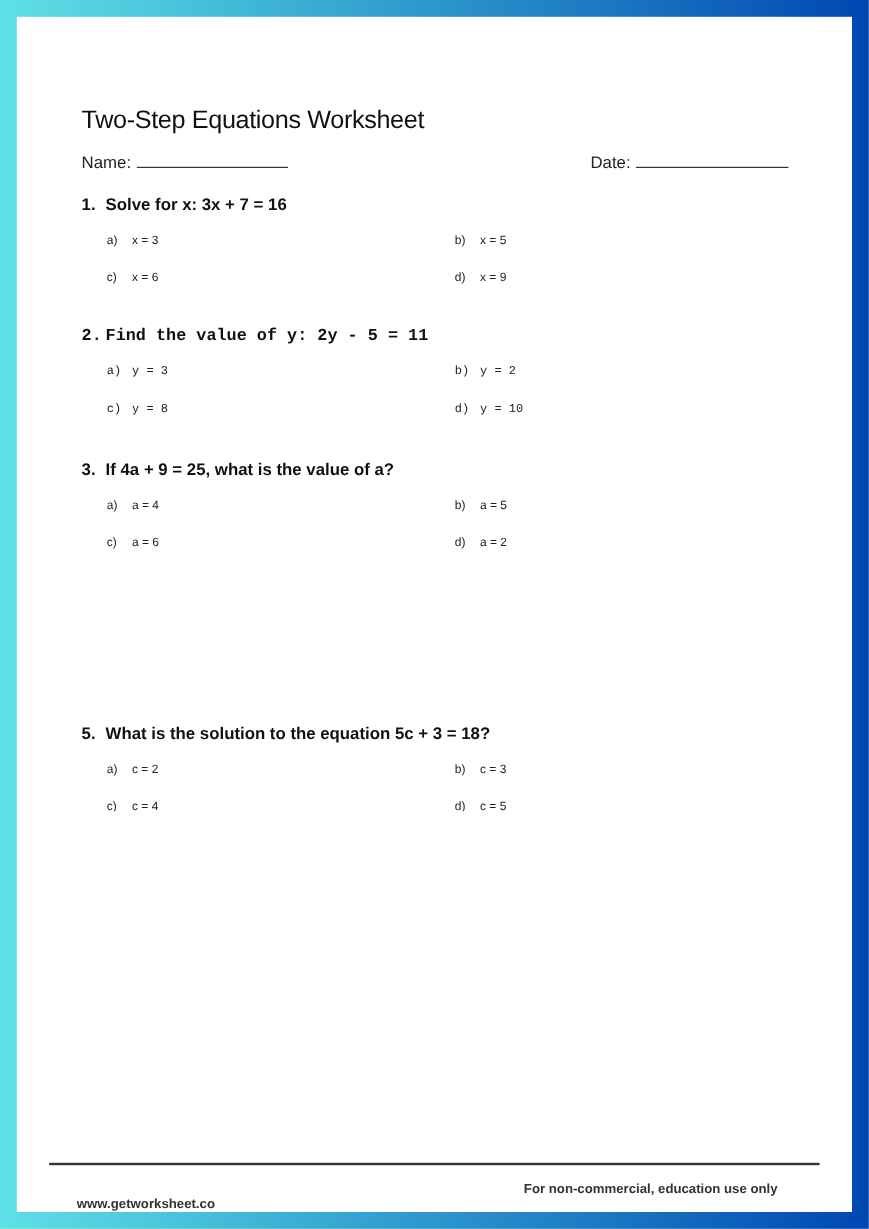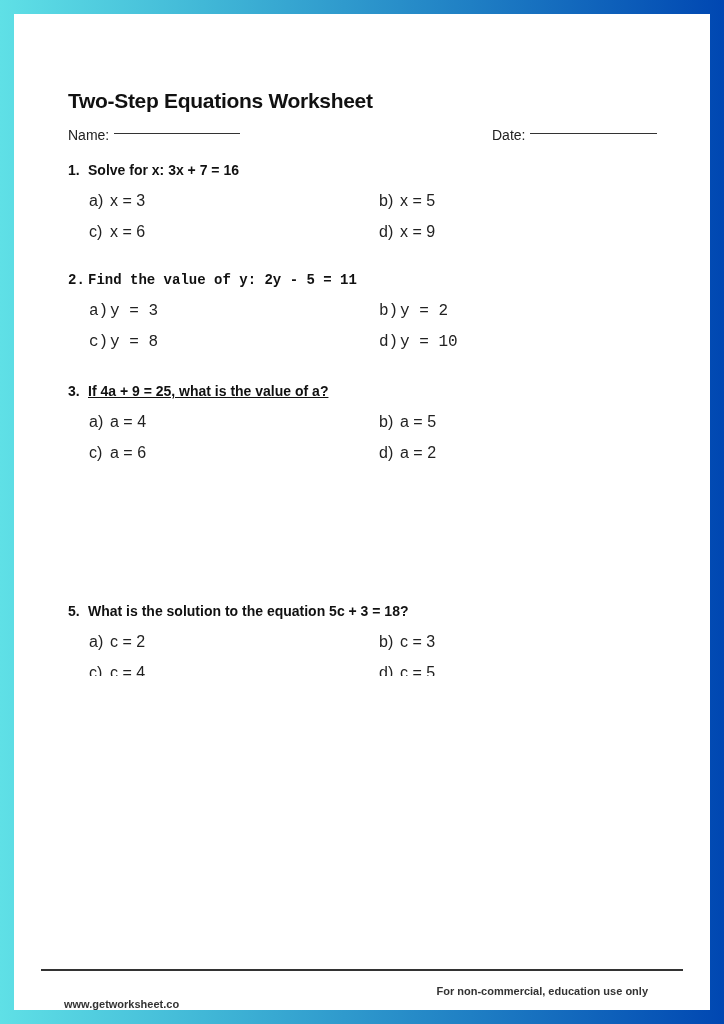--- a/index.html
+++ b/index.html
@@ -13,31 +13,31 @@
     .page {
       position: absolute;
       left: 14px; top: 14px;
       width: 696px; height: 996px;
       background: #ffffff;
     }
     .title {
       position: absolute;
       left: 54px; top: 75px;
       font-size: 21px;
-      font-weight: bold;
+      font-weight: normal;
       letter-spacing: -0.3px;
       color: #111;
     }
     .field {
       position: absolute;
       top: 113px;
       font-size: 14px;
       color: #222;
       display: flex;
-      align-items: center;
+      align-items: flex-end;
     }
     .field .line {
       display: inline-block;
       height: 1px;
       background: #333;
       margin-left: 5px;
       margin-bottom: 3px;
     }
     .field-name { left: 54px; }
     .field-name .line { width: 126px; }
@@ -58,21 +58,21 @@
     .q-text {
       font-size: 14px;
       font-weight: bold;
       color: #111;
       height: 20px;
       line-height: 20px;
     }
     .q-num { display: inline-block; width: 20px; }
     .opt {
       position: absolute;
-      font-size: 16px;
+      font-size: 10px;
       color: #222;
       line-height: 20px;
     }
     .opt .letter { display: inline-block; width: 21px; }
     .opt.col-left { left: 21px; }
     .opt.col-right { left: 311px; }
     .opt.row-1 { top: 31px; }
     .opt.row-2 { top: 62px; }
 
     .footer-line {
@@ -126,21 +126,21 @@
     <div class="question" style="top:256px;font-family:Liberation Mono, monospace;">
       <div class="q-text">
         <span class="q-num">2.</span><span>Find the value of y: 2y - 5 = 11</span>
       </div>
       <div class="opt col-left row-1"><span class="letter">a)</span><span>y = 3</span></div>
       <div class="opt col-right row-1"><span class="letter">b)</span><span>y = 2</span></div>
       <div class="opt col-left row-2"><span class="letter">c)</span><span>y = 8</span></div>
       <div class="opt col-right row-2"><span class="letter">d)</span><span>y = 10</span></div>
     </div>
 
-    <div class="question" style="top:367px;text-decoration:underline;">
+    <div class="question" style="top:367px;">
       <div class="q-text">
         <span class="q-num">3.</span><span>If 4a + 9 = 25, what is the value of a?</span>
       </div>
       <div class="opt col-left row-1"><span class="letter">a)</span><span>a = 4</span></div>
       <div class="opt col-right row-1"><span class="letter">b)</span><span>a = 5</span></div>
       <div class="opt col-left row-2"><span class="letter">c)</span><span>a = 6</span></div>
       <div class="opt col-right row-2"><span class="letter">d)</span><span>a = 2</span></div>
     </div>
 
 

